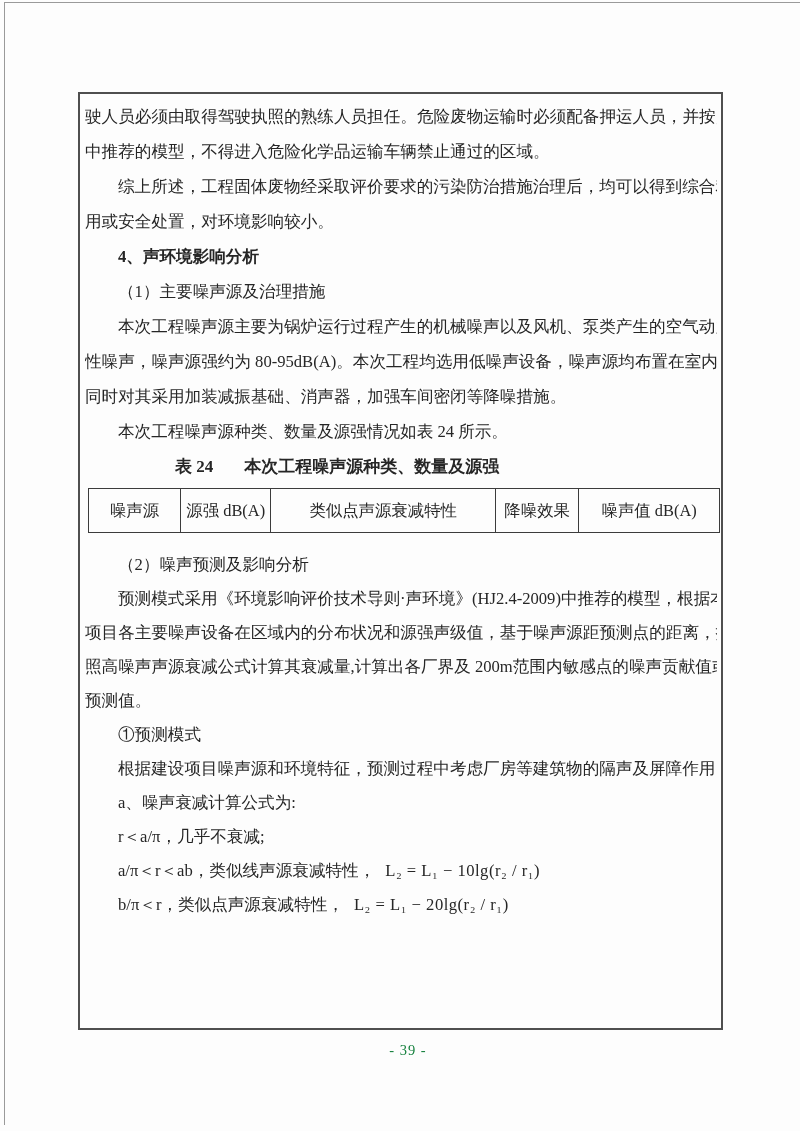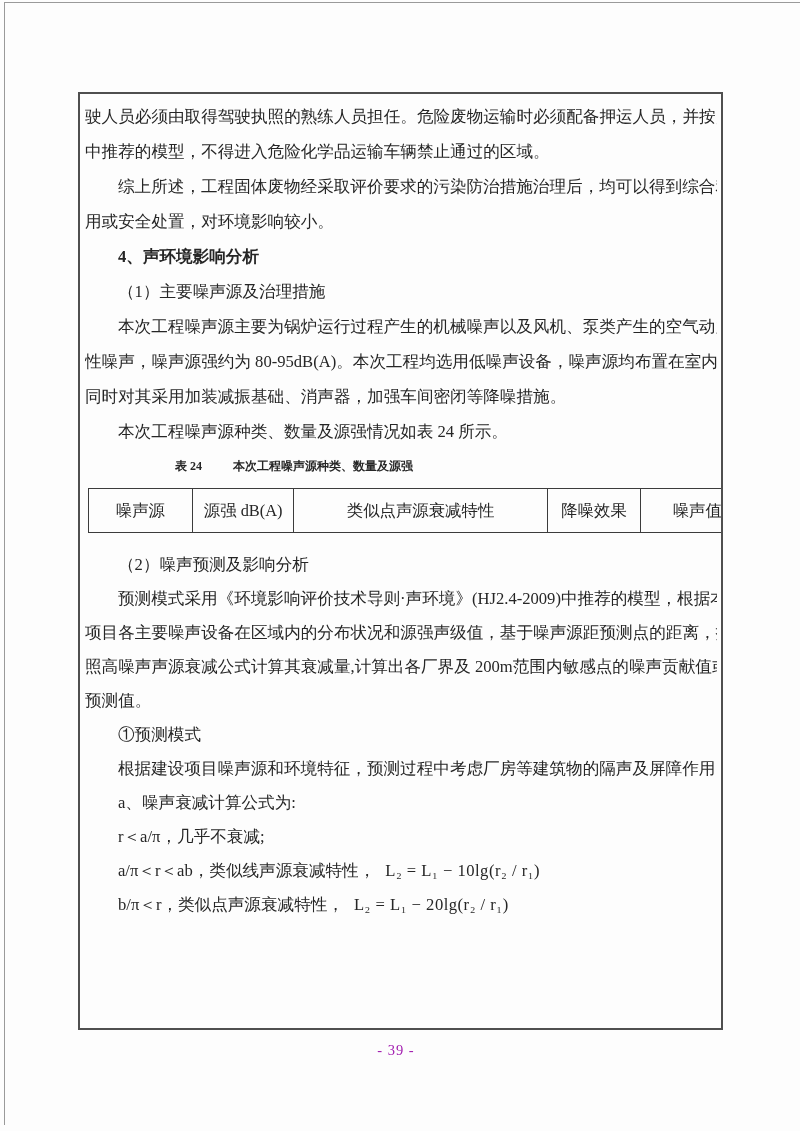--- a/index.html
+++ b/index.html
@@ -29,27 +29,27 @@
   .line {
     font-size:16.6px;
     line-height:35px;
     white-space:nowrap;
     overflow:hidden;
   }
   .sec2 .line { line-height:34px; }
   .ind { text-indent:33px; }
   .bold { font-weight:bold; }
   .table-caption {
-    font-size:12px; line-height:35px; font-weight:bold;
+    font-size:17px; line-height:35px; font-weight:bold;
     padding-left:90px; white-space:nowrap;
   }
   .caption-label { margin-right:31px; }
   table.noise {
     border-collapse:collapse;
-    width:712px;
+    width:632px;
     margin:4px 12px 0 3px;
     table-layout:fixed;
   }
   table.noise th, table.noise td {
     border:1.5px solid #3c3c3c;
     height:44px;
     text-align:center;
     vertical-align:middle;
     font-size:16.4px;
     font-weight:normal;
@@ -57,22 +57,22 @@
     overflow:hidden;
     white-space:nowrap;
   }
   .after-table { margin-top:15px; }
   .math {
     font-family:"Liberation Serif","DejaVu Serif",serif;
     margin-left:10px;
     letter-spacing:0.5px;
   }
   .page-number {
-    position:absolute; left:4px; top:1042px; width:784px;
-    text-align:center; font-size:14.5px; color:#a21caf;
+    position:absolute; left:16px; top:1042px; width:784px;
+    text-align:center; font-size:14.5px; color:#15803d;
     letter-spacing:1px;
   }
 </style>
 </head>
 <body>
 
 <div class="edge-top"></div>
 <div class="edge-left"></div>
 
 <div class="content-box">

